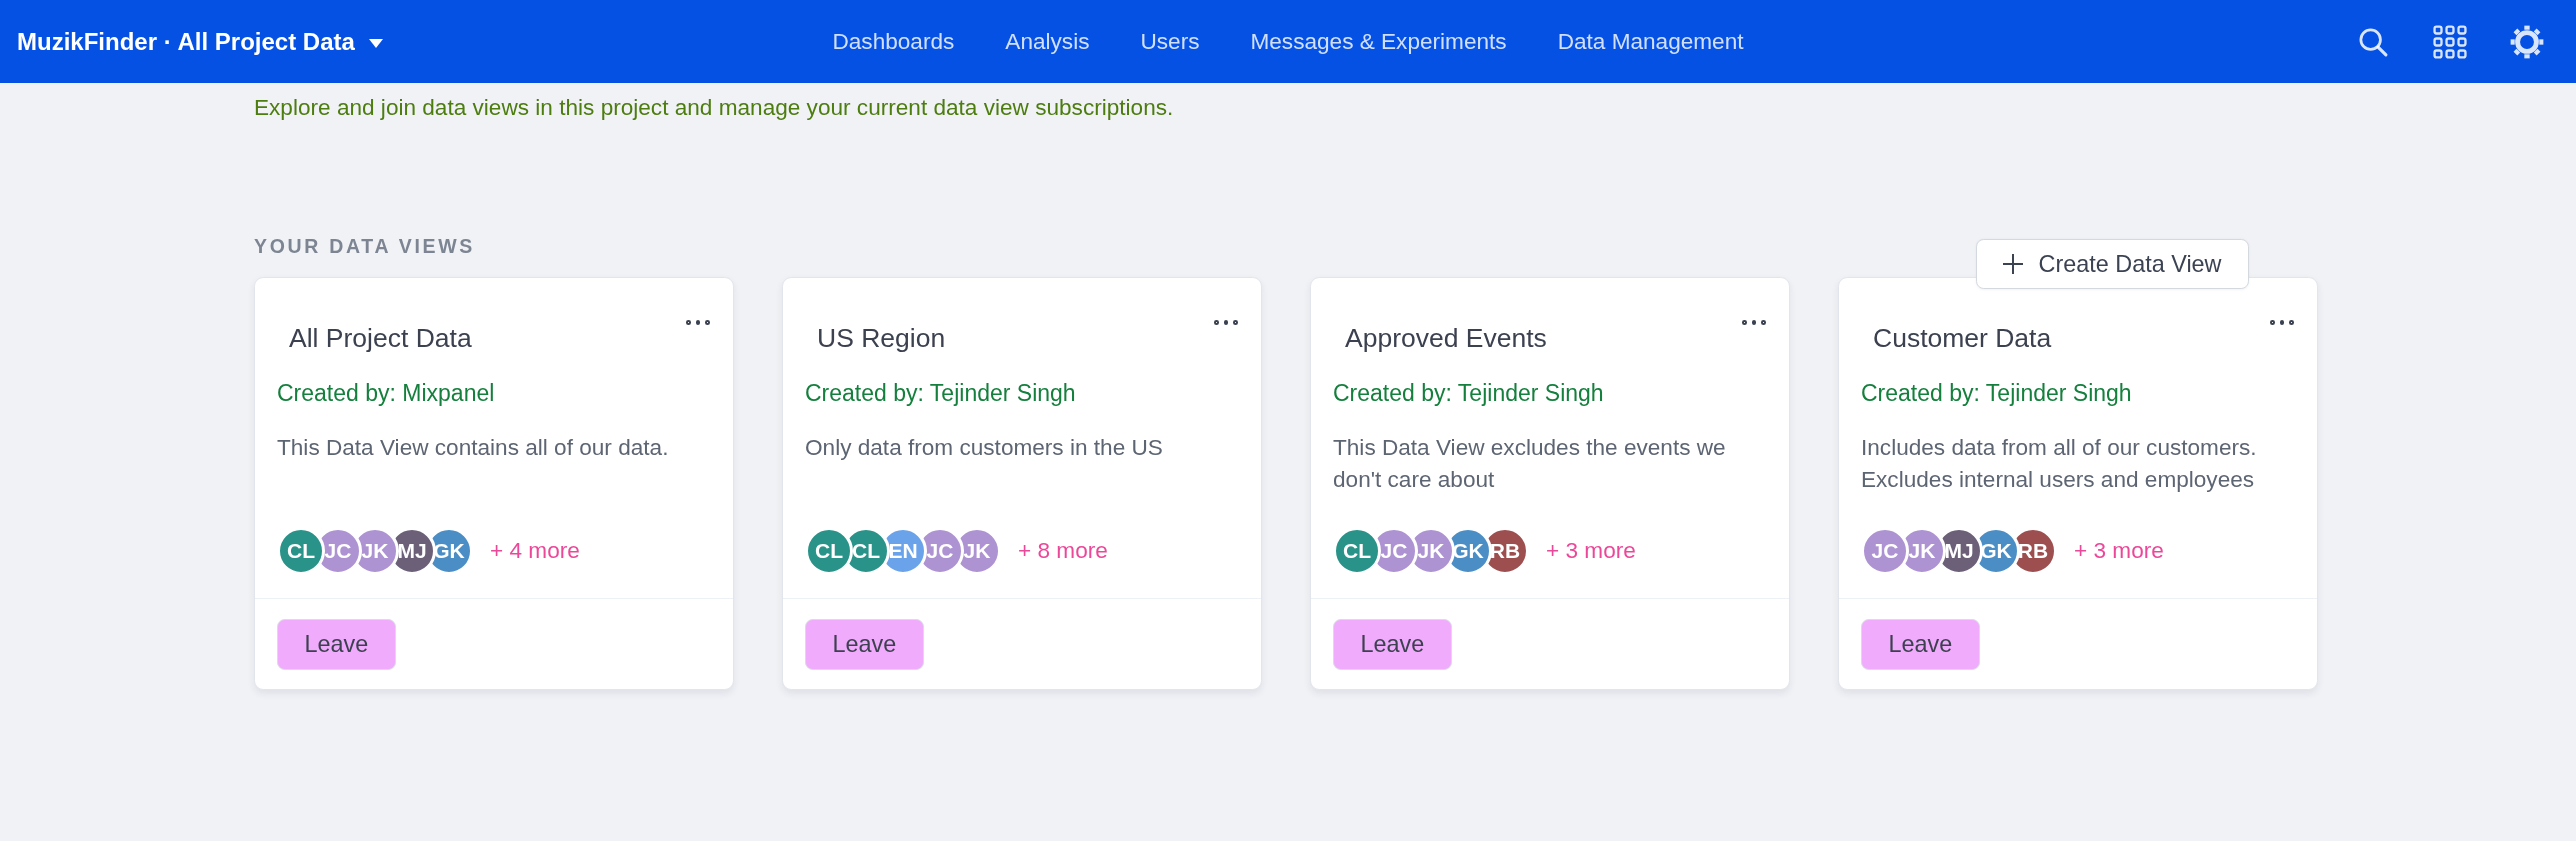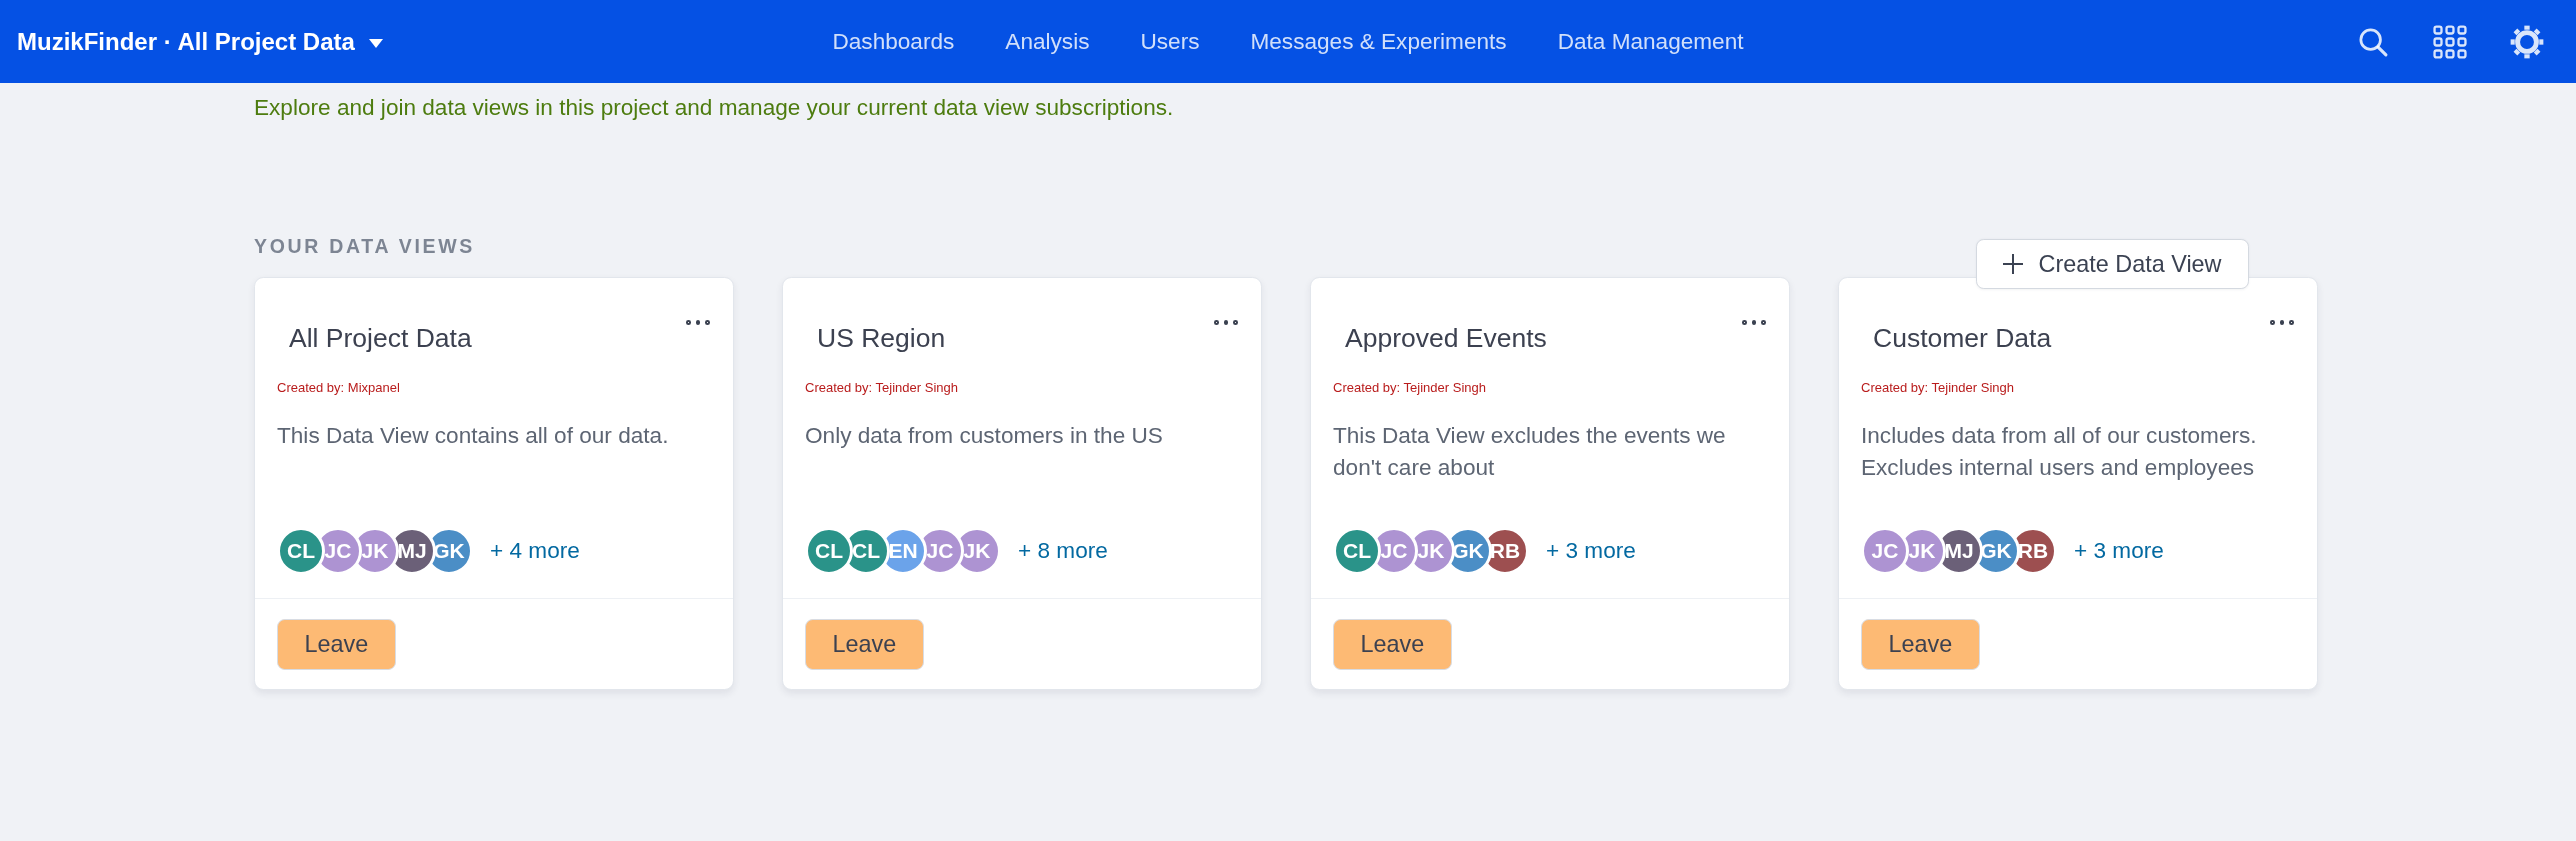--- a/index.html
+++ b/index.html
@@ -89,41 +89,41 @@
     display: flex; flex-direction: column;
     padding: 33px 23.4px 18.7px 22px;
   }
   .card-head { display: flex; justify-content: space-between; align-items: flex-start; }
   .card-title { margin: 12px; font-size: 26.5px; font-weight: 500; color: #3c4150; }
   .dots-menu { display: flex; gap: 4.7px; padding-top: 9.3px; cursor: pointer; }
   .dots-menu i {
     display: block; width: 4.7px; height: 4.7px;
     border: 2.7px solid #3a4150; border-radius: 50%;
   }
-  .card-created { margin-top: 14px; font-size: 13px; color: #b91c1c; }
+  .card-created { margin-top: 14px; font-size: 23px; color: #15803d; }
   .card-desc { margin-top: 25px; font-size: 22.6px; line-height: 1.45; color: #5d6573; }
   .avatar-row { margin-top: auto; display: flex; align-items: center; margin-bottom: 23.4px; }
   .avatar {
     width: 48px; height: 48px; border-radius: 50%;
     border: 3.9px solid #ffffff;
     display: flex; align-items: center; justify-content: center;
     color: #ffffff; font-size: 21px; font-weight: 700;
     margin-right: -11px; position: relative;
     background: #888;
   }
   .avatar:nth-child(1) { z-index: 5; }
   .avatar:nth-child(2) { z-index: 4; }
   .avatar:nth-child(3) { z-index: 3; }
   .avatar:nth-child(4) { z-index: 2; }
   .avatar:nth-child(5) { z-index: 1; }
-  .more-label { margin-left: 28px; font-size: 22.6px; color: #0369a1; }
+  .more-label { margin-left: 28px; font-size: 22.6px; color: #ec4899; }
   .card-divider { border: none; border-top: 1.6px solid #edf0f4; margin: 0 -23.4px 0 -22px; }
   .card-footer { padding-top: 20px; }
   .leave-btn {
-    background: #fdba74;
+    background: #f0abfc;
     border: 1.6px solid #d8dce3; border-radius: 7.8px;
     padding: 11px 26.5px;
     font-family: inherit; font-size: 23.4px; color: #3c4150;
     cursor: pointer;
   }
 </style>
 </head>
 <body>
 
 <header class="topbar">

